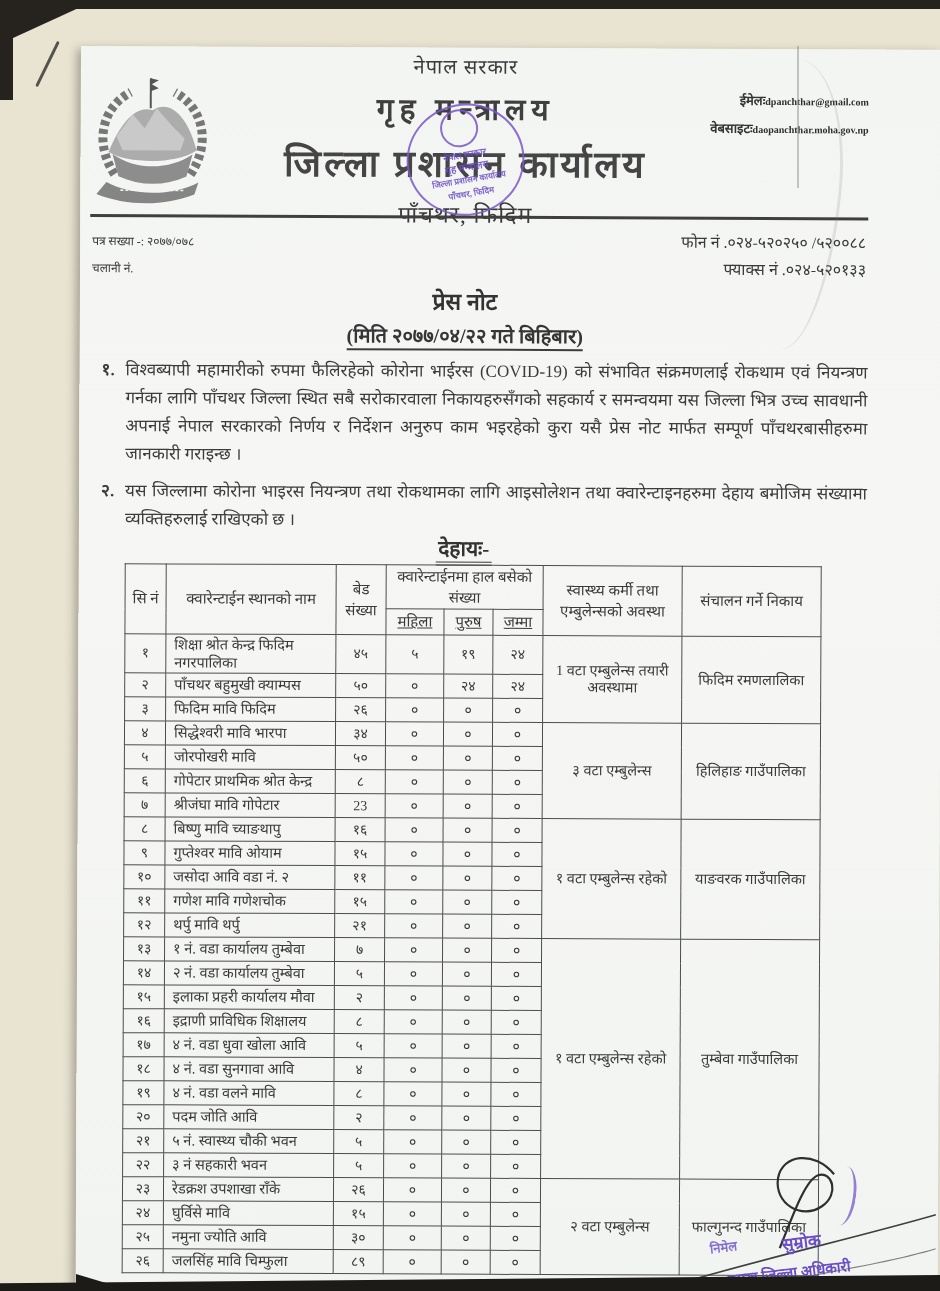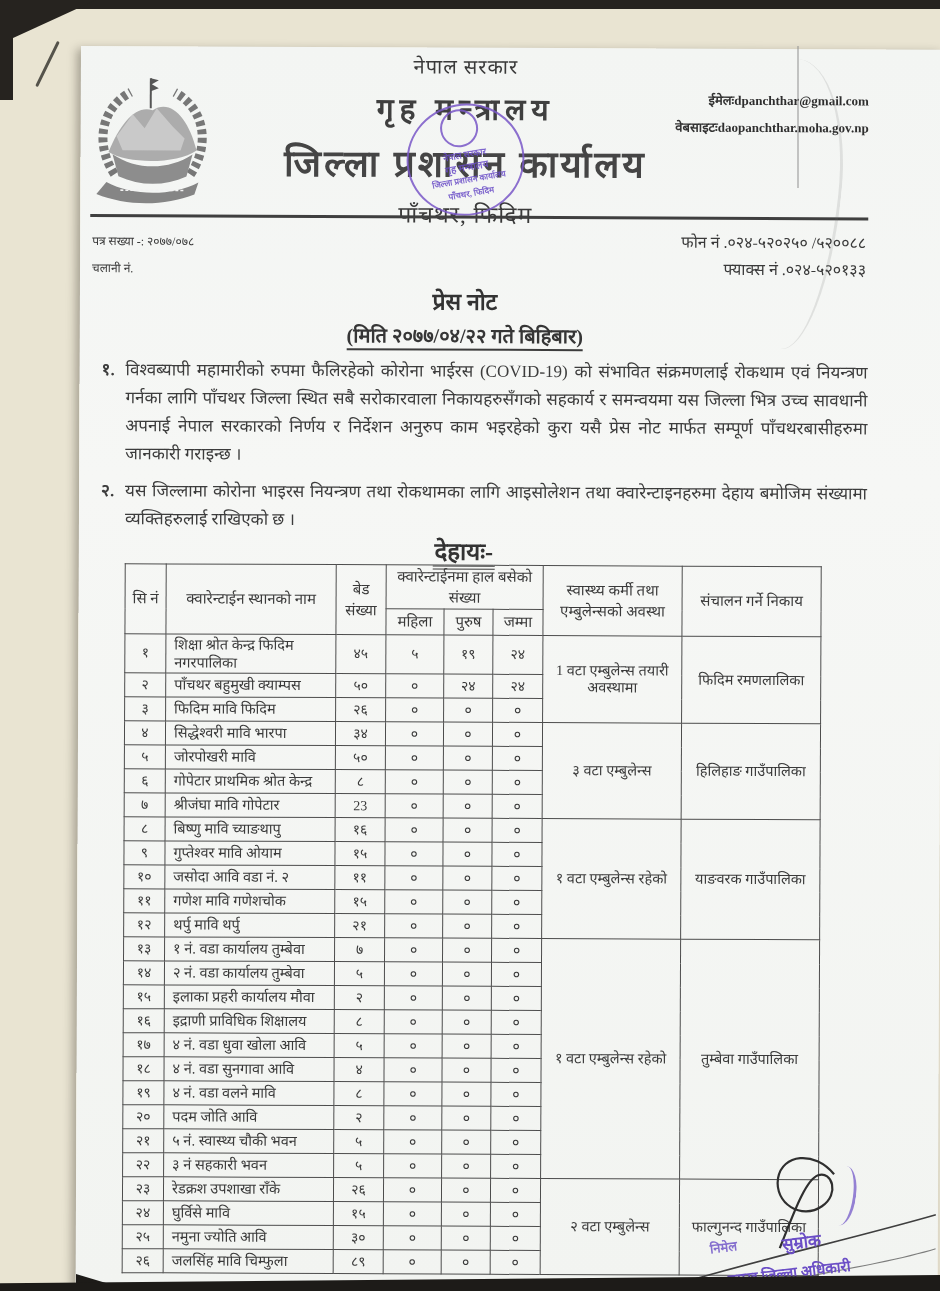--- a/index.html
+++ b/index.html
@@ -26,48 +26,48 @@
   .fold-line{position:absolute;left:797px;top:46px;width:2px;height:142px;background:#8f8f8f;opacity:.5;}
   
   .emblem{position:absolute;left:12px;top:28px;width:120px;height:138px;}
   .hdr-mid{position:absolute;left:0;top:5px;width:770px;text-align:center;}
   .hdr-gov{font-size:20px;color:#3a3a3a;letter-spacing:1px;}
   .hdr-min{font-size:30px;font-weight:bold;color:#3f3f3f;letter-spacing:6px;margin-top:8px;}
   .hdr-office{font-size:37px;font-weight:bold;color:#454545;letter-spacing:3px;margin-top:8px;}
   .hdr-loc{font-size:23px;color:#3a3a3a;margin-top:10px;letter-spacing:1px;}
   .contact{position:absolute;left:520px;top:38px;width:268px;text-align:right;line-height:26px;}
   .contact .lbl{font-weight:bold;font-size:13px;color:#333;}
-  .contact .val{font-weight:bold;font-size:13px;color:#2e2e2e;}
+  .contact .val{font-weight:bold;font-size:10px;color:#2e2e2e;}
   
   .stamp{position:absolute;left:326px;top:56px;width:118px;height:112px;transform:rotate(-10deg);opacity:.85;}
   .stamp-ring{position:absolute;inset:0;border:2.5px solid #7a58c8;border-radius:50%;}
   .stamp-core{position:absolute;left:39px;top:5px;width:38px;height:38px;border:2px solid #7a58c8;border-radius:50%;}
   .stamp-l{position:absolute;width:100%;text-align:center;color:#6a4dc7;font-weight:bold;}
   
   .rule{position:absolute;left:10px;top:168px;width:778px;border-top:3px solid #3f3f3f;}
   .meta-left{position:absolute;left:12px;top:182px;font-size:12px;line-height:27px;color:#3a3a3a;}
   .meta-right{position:absolute;left:500px;top:180px;width:286px;text-align:right;font-size:16px;line-height:27px;color:#3a3a3a;}
   
   .doc-title{position:absolute;left:0;top:237px;width:770px;text-align:center;font-size:23px;font-weight:bold;color:#333;}
   .doc-subtitle{position:absolute;left:0;top:274px;width:770px;text-align:center;}
   .doc-subtitle span{font-size:20px;font-weight:bold;color:#363636;border-bottom:2px solid #3c3c3c;padding-bottom:2px;}
   
   .paras{position:absolute;left:22px;top:310px;width:766px;}
   .para{display:flex;margin-bottom:9px;font-size:17px;line-height:28px;color:#3c3c3c;}
   .para .num{width:24px;flex:none;font-weight:bold;}
   .para .txt{flex:1;text-align:justify;}
   .dehaya-wrap{position:absolute;left:0;top:486px;width:770px;text-align:center;}
-  .dehaya-wrap span{font-size:24px;font-weight:bold;color:#333;border-bottom:4px double #3a3a3a;padding:0 2px 1px;}
+  .dehaya-wrap span{font-size:21px;font-weight:bold;color:#333;border-bottom:4px double #3a3a3a;padding:0 2px 1px;}
   
   table.qt{position:absolute;left:46px;top:517px;width:697px;border-collapse:collapse;table-layout:fixed;
     font-size:14px;color:#3a3a3a;}
   table.qt th,table.qt td{border:1.4px solid #4d4d4d;padding:1px 4px;text-align:center;vertical-align:middle;}
   table.qt th{font-weight:normal;font-size:15px;line-height:1.35;}
   table.qt thead tr:first-child th{height:44px;}
-  table.qt thead tr:last-child th{height:26px;}
+  table.qt thead tr:last-child th{height:26px;text-decoration:underline;}
   table.qt td{height:24px;line-height:1.15;}
   .cell-name{text-align:left !important;padding-left:8px !important;white-space:nowrap;overflow:hidden;font-size:14.5px;}
   .row-tall td{height:52px;}
   .row-tall .cell-name{white-space:normal;line-height:1.25;}
   .cell-group{font-size:14.5px;line-height:1.5;}
   
   .sig{position:absolute;left:600px;top:1095px;width:260px;height:150px;pointer-events:none;}
   .sig-text{position:absolute;color:#6b4ec6;transform:rotate(-7deg);font-weight:bold;}
   .paren-mark{position:absolute;left:834px;top:1166px;width:22px;height:60px;
     border-right:3px solid rgba(107,78,198,.7);border-radius:0 60% 60% 0/0 50% 50% 0;transform:rotate(8deg);}

